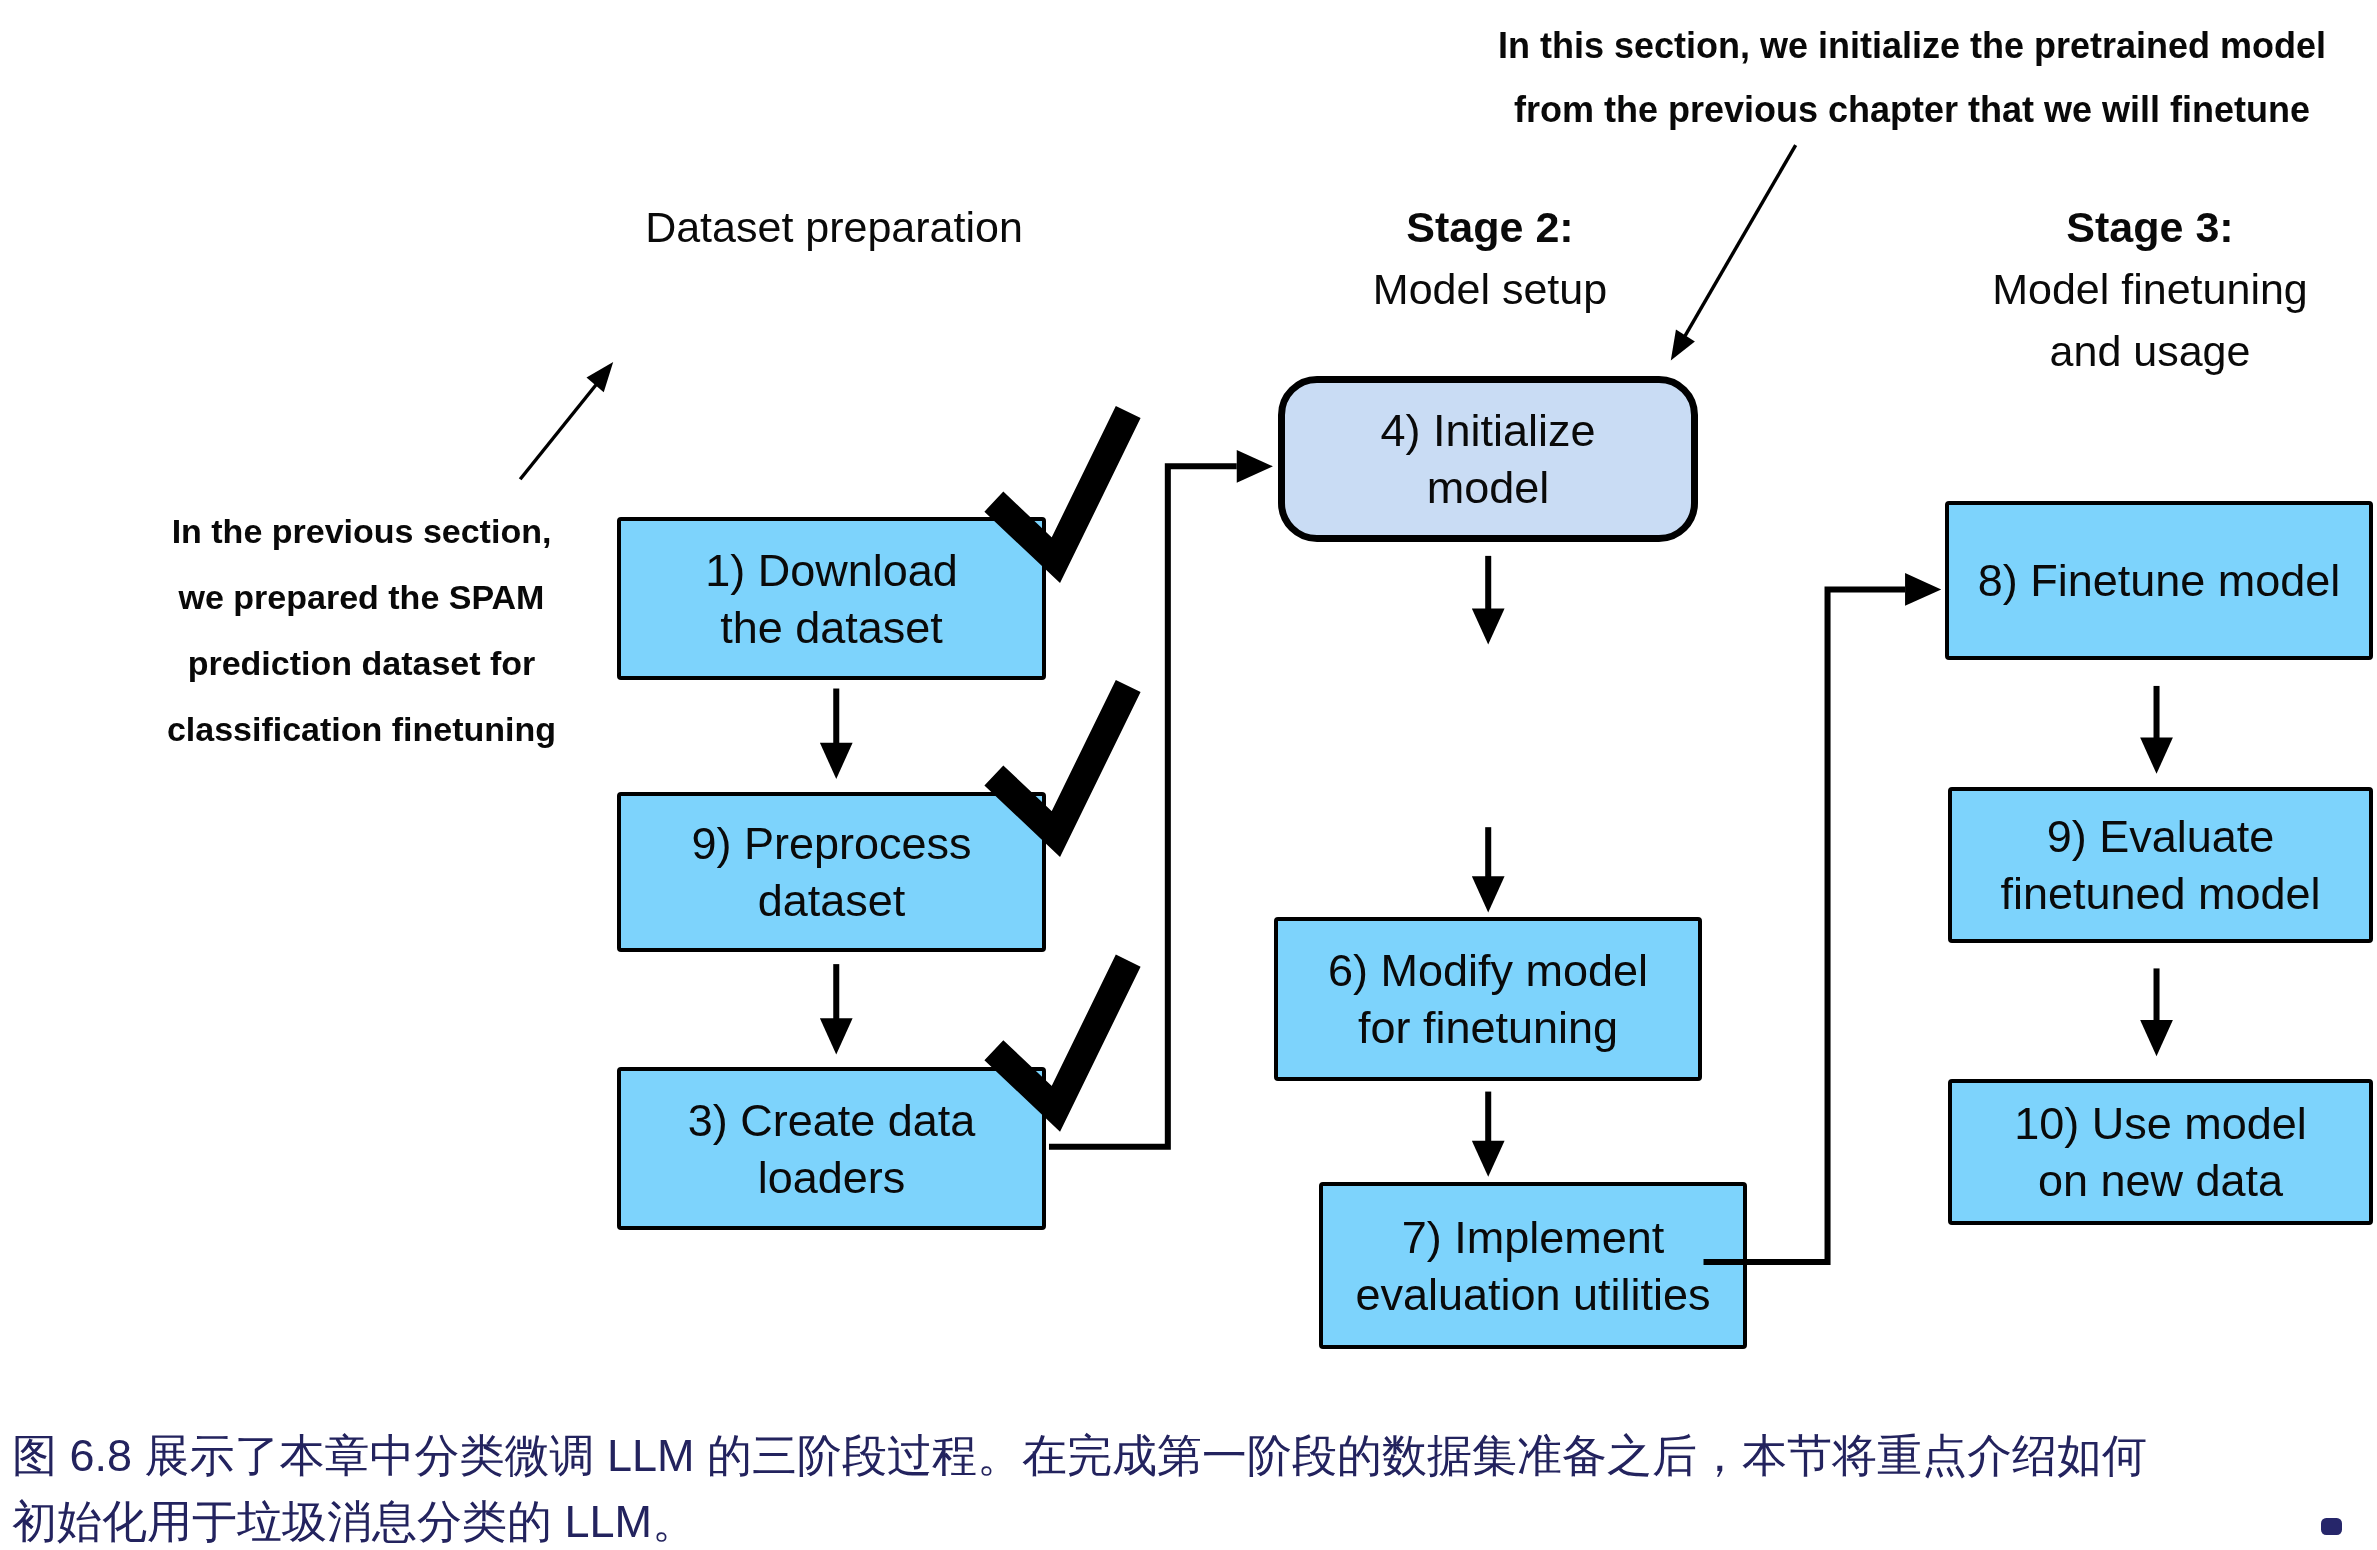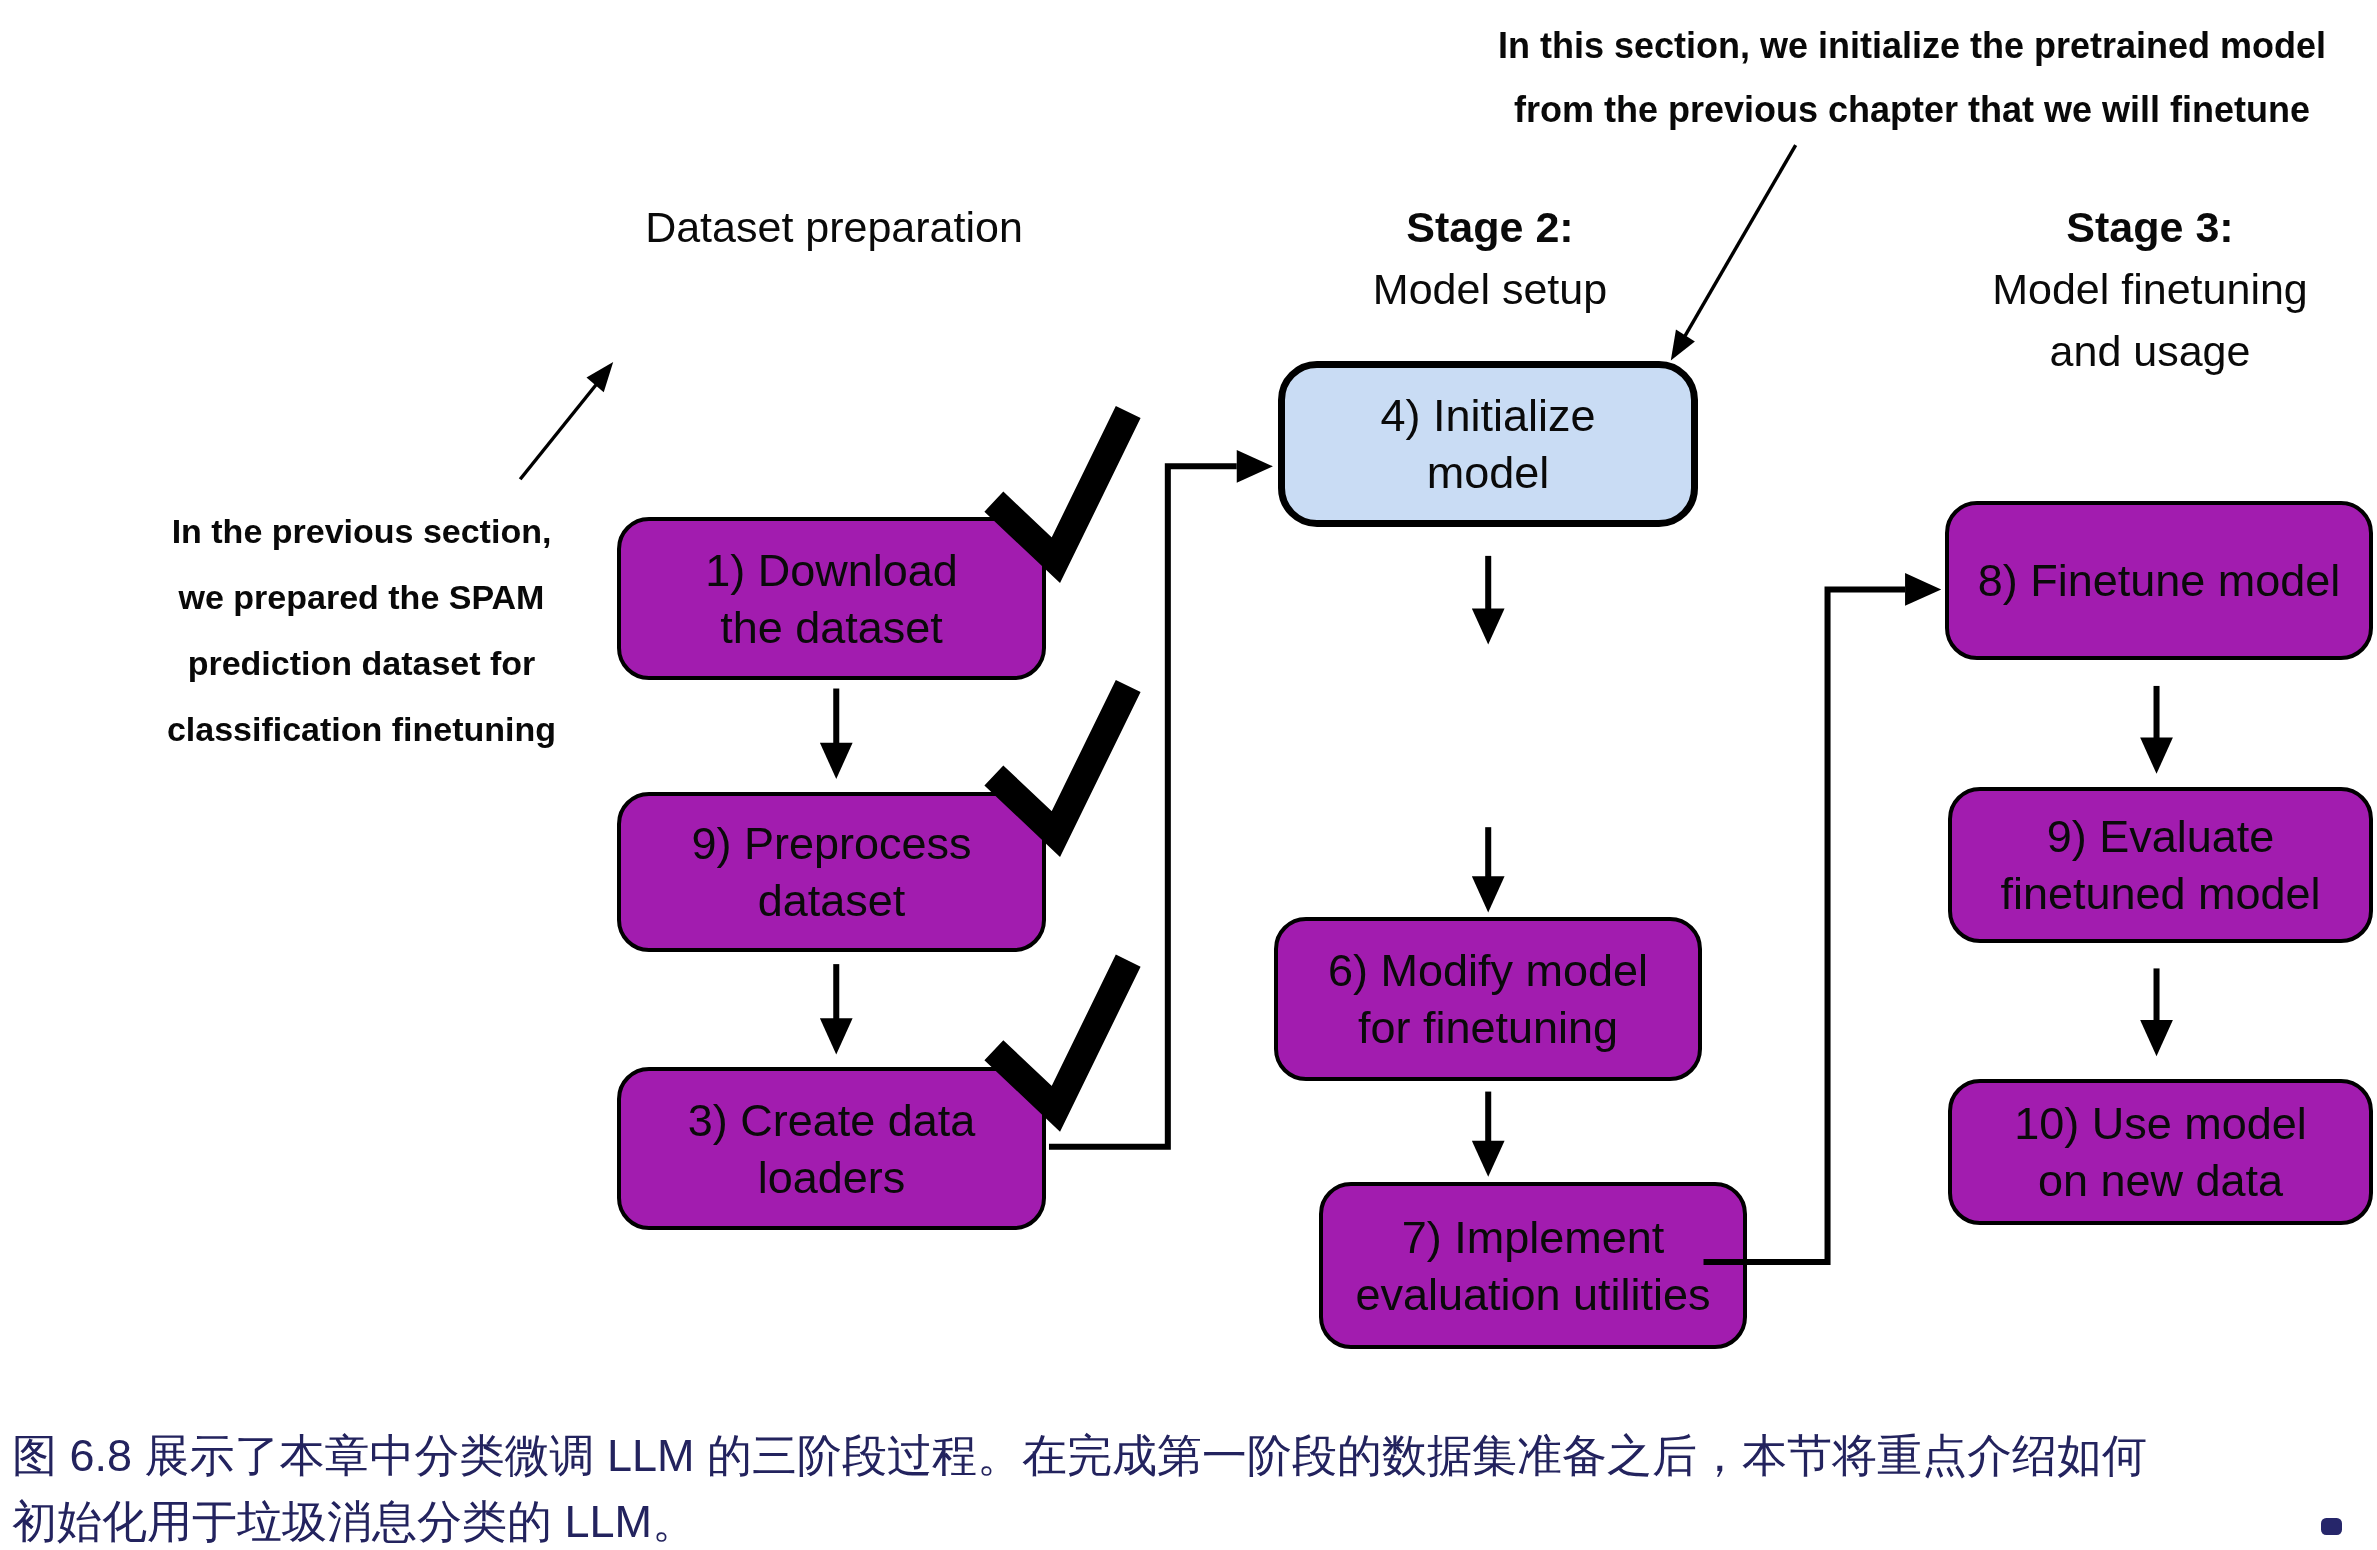--- a/index.html
+++ b/index.html
@@ -42,41 +42,41 @@
     color: #0a0a0a;
   }
   .stage-header .stage-title { font-weight: bold; }
   #stage1-header { left: 567px; }
   #stage2-header { left: 1223px; }
   #stage3-header { left: 1883px; }
   
   .fbox {
     position: absolute;
     box-sizing: border-box;
-    background: #a21caf;
+    background: #7dd3fc;
     border: 4.3px solid #000000;
-    border-radius: 32px;
+    border-radius: 4px;
     display: flex;
     flex-direction: column;
     justify-content: center;
     align-items: center;
     text-align: center;
     font-size: 45px;
     line-height: 57px;
     color: #0a0a0a;
   }
   .fbox.highlight {
     background: #c9dcf4;
     border-width: 7.8px;
     border-radius: 39px;
   }
   #box1  { left: 617px;  top: 517px;  width: 429px; height: 163px; }
   #box2  { left: 617px;  top: 792px;  width: 429px; height: 160px; }
   #box3  { left: 617px;  top: 1067px; width: 429px; height: 163px; }
-  #box4  { left: 1278px; top: 361px;  width: 420px; height: 166px; }
+  #box4  { left: 1278px; top: 376px;  width: 420px; height: 166px; }
   #box5  { left: 1272px; top: 653px;  width: 426px; height: 164px; }
   #box6  { left: 1274px; top: 917px; width: 428px; height: 164px; }
   #box7  { left: 1274px; top: 1182px; width: 428px; height: 167px; margin-left: 45px; }
   #box8  { left: 1945px; top: 501px;  width: 428px; height: 159px; }
   #box9  { left: 1948px; top: 787px;  width: 425px; height: 156px; }
   #box10 { left: 1948px; top: 1079px; width: 425px; height: 146px; }
   
   #overlay {
     position: absolute;
     left: 0; top: 0;

